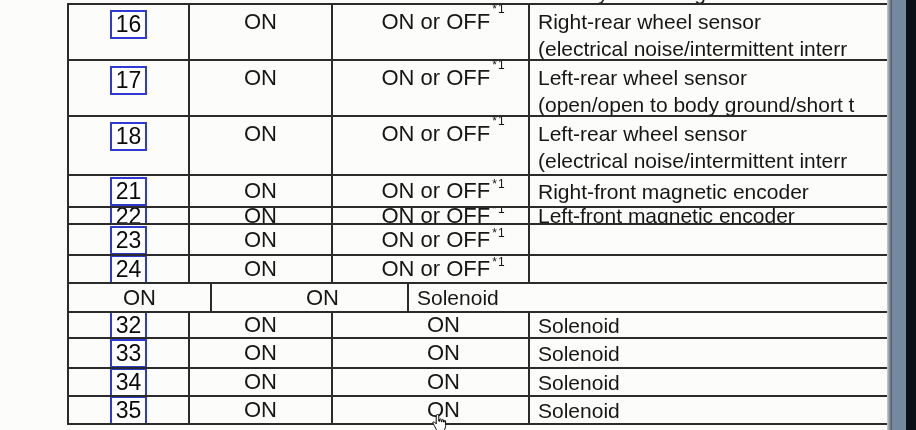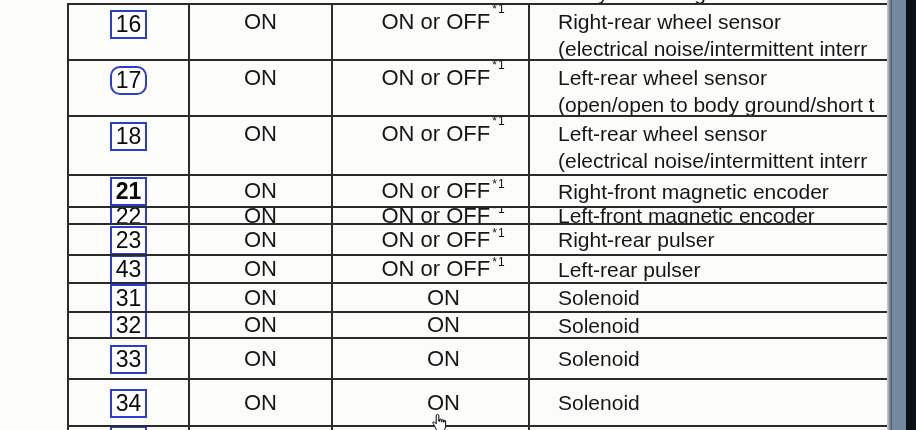--- a/index.html
+++ b/index.html
@@ -23,21 +23,21 @@
     border-top:2px solid #2b2b2b;border-left:2px solid #2b2b2b;
     box-sizing:border-box;
   }
   .row{display:flex;box-sizing:border-box;border-bottom:2px solid #2b2b2b;}
   .cell{box-sizing:border-box;border-right:2px solid #2b2b2b;display:flex;
     justify-content:center;align-items:center;overflow:hidden;}
   .c1{width:121px;}
   .c2{width:143px;font-size:22px;}
   .c3{width:171px;font-size:22px;margin-left:26px;}
   .c4{flex:1;border-right:none;justify-content:flex-start;align-items:center;
-    padding-left:28px;font-size:21px;}
+    padding-left:8px;font-size:21px;}
   .top.cell{align-items:flex-start;padding-top:4px;}
   .c4.top{display:block;padding-top:3px;}
   .dline{line-height:27px;white-space:nowrap;}
   .dtc{
     display:inline-block;border:2px solid #2f3ad2;background:#ffffff;
     padding:0 4px;font-size:23px;line-height:25px;color:#0a0a0a;margin-top:1px;
   }
   .fn{font-size:12px;position:relative;top:-7px;margin-left:2px;letter-spacing:1px;}
   .cursor{position:absolute;left:431px;top:413px;width:18px;height:20px;}
 </style>
@@ -64,21 +64,21 @@
           <sup class="fn">*1</sup>
         </div>
       <div class="cell c4 top">
         <div class="dline">Right-rear wheel sensor</div>
         <div class="dline">(electrical noise/intermittent interr</div>
         </div>
     </div>
 
     <div class="row" style="height:56px">
       <div class="cell c1 top">
-        <span class="dtc" style="border-color: rgb(47, 58, 210); border-radius: 10px;">17</span>
+        <span class="dtc" style="border-color: rgb(47, 58, 210);">17</span>
         </div>
       <div class="cell c2 top">
         <span>ON</span>
         </div>
       <div class="cell c3 top">
         <span>ON or OFF</span>
           <sup class="fn">*1</sup>
         </div>
       <div class="cell c4 top">
         <div class="dline">Left-rear wheel sensor</div>
@@ -98,21 +98,21 @@
           <sup class="fn">*1</sup>
         </div>
       <div class="cell c4 top">
         <div class="dline">Left-rear wheel sensor</div>
         <div class="dline">(electrical noise/intermittent interr</div>
         </div>
     </div>
 
     <div class="row" style="height:32px">
       <div class="cell c1">
-        <span class="dtc" style="border-color: rgb(47, 58, 210); font-weight: bold;">21</span>
+        <span class="dtc" style="border-color: rgb(47, 58, 210);">21</span>
         </div>
       <div class="cell c2">
         <span>ON</span>
         </div>
       <div class="cell c3">
         <span>ON or OFF</span>
           <sup class="fn">*1</sup>
         </div>
       <div class="cell c4">
         <div class="dline">Right-front magnetic encoder</div>
@@ -139,45 +139,36 @@
       <div class="cell c1">
         <span class="dtc" style="border-color: rgb(47, 58, 210);">23</span>
         </div>
       <div class="cell c2">
         <span>ON</span>
         </div>
       <div class="cell c3">
         <span>ON or OFF</span>
           <sup class="fn">*1</sup>
         </div>
-      <div class="cell c4">
-        <div class="dline">Right-rear pulser</div>
-        </div>
     </div>
 
     <div class="row" style="height:28px">
       <div class="cell c1">
-        <span class="dtc" style="border-color: rgb(47, 58, 210);">43</span>
-        </div>
-      <div class="cell c2">
-        <span>ON</span>
-        </div>
-      <div class="cell c3">
-        <span>ON or OFF</span>
-          <sup class="fn">*1</sup>
-        </div>
-      <div class="cell c4">
-        <div class="dline">Left-rear pulser</div>
+        <span class="dtc" style="border-color: rgb(47, 58, 210);">24</span>
+        </div>
+      <div class="cell c2">
+        <span>ON</span>
+        </div>
+      <div class="cell c3">
+        <span>ON or OFF</span>
+          <sup class="fn">*1</sup>
         </div>
     </div>
 
     <div class="row" style="height:29px">
-      <div class="cell c1">
-        <span class="dtc" style="border-color: rgb(47, 58, 210);">31</span>
-        </div>
       <div class="cell c2">
         <span>ON</span>
         </div>
       <div class="cell c3">
         <span>ON</span>
         </div>
       <div class="cell c4">
         <div class="dline">Solenoid</div>
         </div>
     </div>
@@ -190,36 +181,36 @@
         <span>ON</span>
         </div>
       <div class="cell c3">
         <span>ON</span>
         </div>
       <div class="cell c4">
         <div class="dline">Solenoid</div>
         </div>
     </div>
 
-    <div class="row" style="height:41px">
+    <div class="row" style="height:30px">
       <div class="cell c1">
         <span class="dtc" style="border-color: rgb(47, 58, 210);">33</span>
         </div>
       <div class="cell c2">
         <span>ON</span>
         </div>
       <div class="cell c3">
         <span>ON</span>
         </div>
       <div class="cell c4">
         <div class="dline">Solenoid</div>
         </div>
     </div>
 
-    <div class="row" style="height:47px">
+    <div class="row" style="height:28px">
       <div class="cell c1">
         <span class="dtc" style="border-color: rgb(47, 58, 210);">34</span>
         </div>
       <div class="cell c2">
         <span>ON</span>
         </div>
       <div class="cell c3">
         <span>ON</span>
         </div>
       <div class="cell c4">

